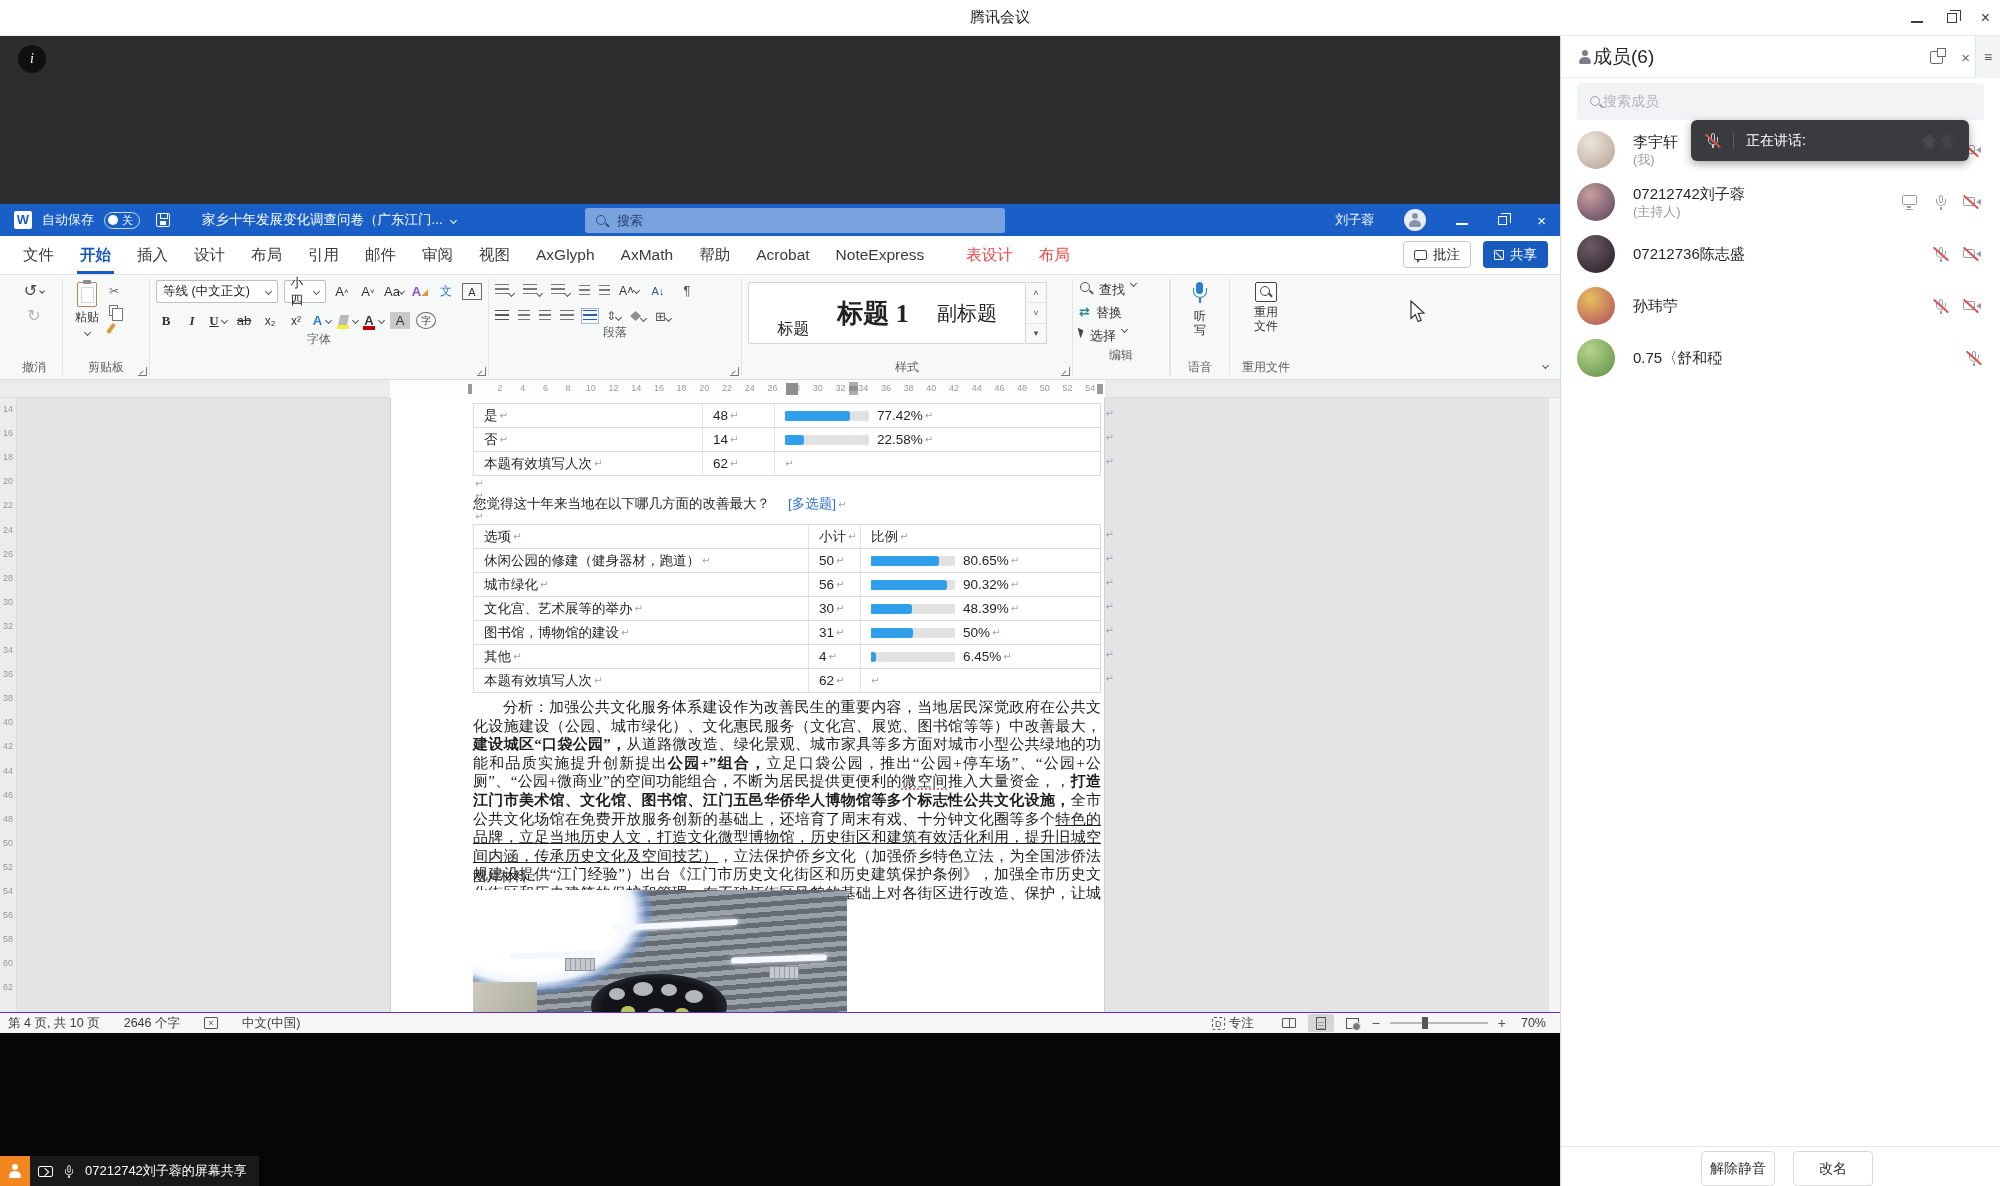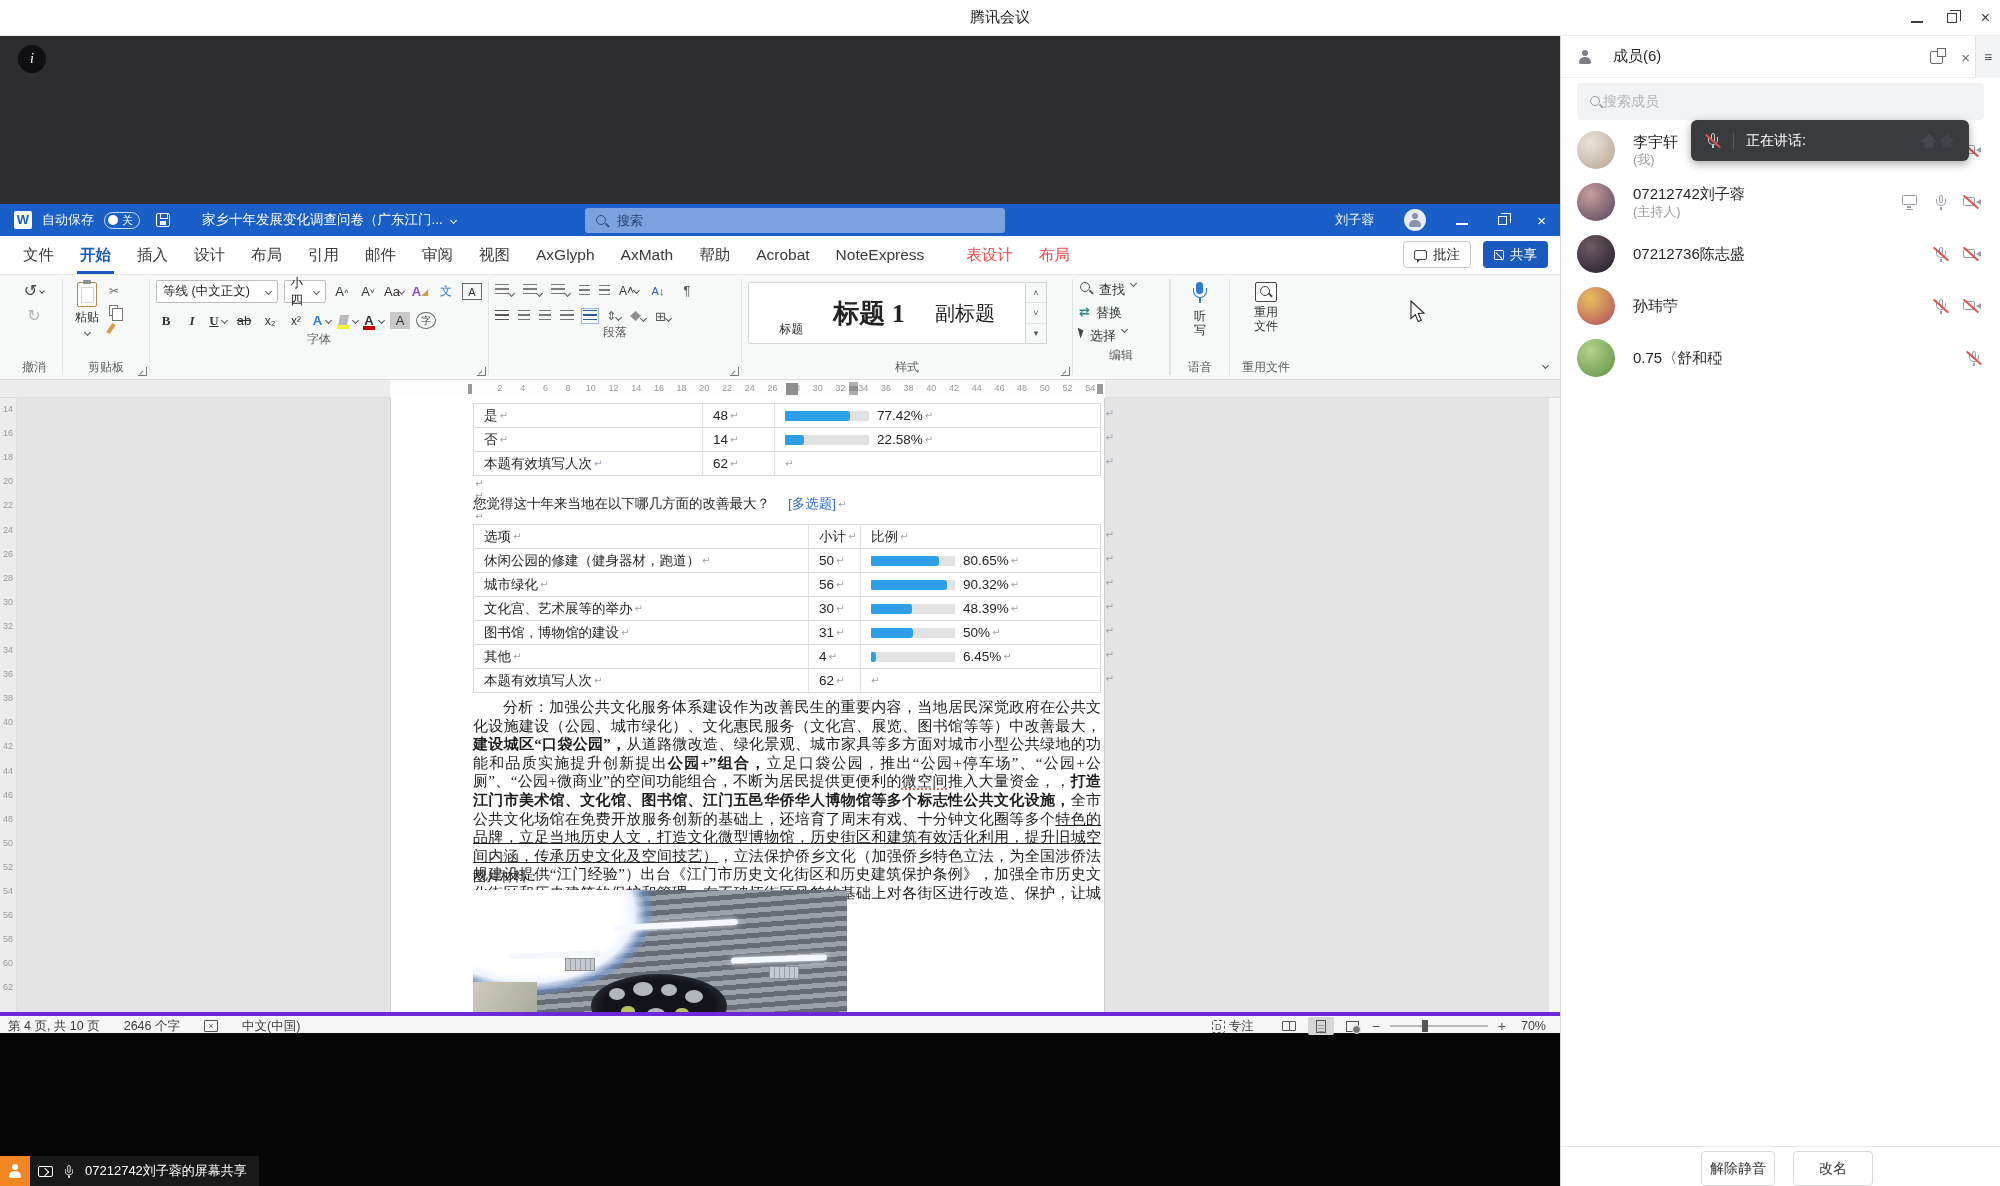--- a/index.html
+++ b/index.html
@@ -37,21 +37,21 @@
 .cam-ico .c1{position:absolute;left:0;top:3.6px;width:12px;height:9.4px;border:1.3px solid currentColor;border-radius:2px}
 .cam-ico .c2{position:absolute;right:1px;top:5px;width:0;height:0;border-top:3.4px solid transparent;border-bottom:3.4px solid transparent;border-right:5px solid currentColor}
 .mon-ico{position:relative;display:inline-block;width:18px;height:16px;color:#979ca6}
 .mon-ico .n1{position:absolute;left:1px;top:1px;width:15px;height:10px;border:1.3px solid currentColor;border-radius:1.5px}
 .mon-ico .n2{position:absolute;left:5px;bottom:0;width:7px;height:1.4px;background:currentColor}
 .mon-ico .n3{position:absolute;left:6.4px;bottom:2px;width:4px;height:2.4px;background:currentColor}
 
 
 .panel{position:absolute;left:1560px;top:36px;width:440px;height:1150px;background:#fff;border-left:1px solid #d8d8d8}
 .p-head{position:relative;height:42px;display:flex;align-items:center;padding-left:16px;border-bottom:1px solid #f0f0f0}
-.p-title{font-size:15px;color:#262626;margin-left:20px}
+.p-title{font-size:19px;color:#262626;margin-left:0}
 .p-head-icons{position:absolute;right:30px;top:0;height:42px;display:flex;align-items:center;gap:18px;color:#6a6a6a}
 .i-pop{position:relative;display:inline-block;width:13px;height:13px;border:1.3px solid #6a6a6a;border-radius:2px}
 .i-pop:before{content:"";position:absolute;right:-4px;top:-4px;width:7px;height:7px;background:#fff;border:1.3px solid #6a6a6a}
 .p-rail{position:absolute;right:0;top:0;width:25px;height:42px;background:#f3f4f6;border-left:1px solid #e4e4e4;display:flex;align-items:center;justify-content:center;color:#555;font-size:14px}
 .p-search-wrap{position:relative;height:46px;padding:5px 16px}
 .p-search{display:flex;align-items:center;height:37px;background:#f2f3f5;border-radius:4px;padding:0 12px;color:#b2b5ba;font-size:14px}
 .i-mag{position:relative;display:inline-block;width:14px;height:14px;color:#9a9da3}
 .i-mag:before{content:"";position:absolute;left:1px;top:1px;width:8px;height:8px;border:1.6px solid currentColor;border-radius:50%}
 .i-mag:after{content:"";position:absolute;left:10px;top:10px;width:4.5px;height:1.6px;background:currentColor;transform:rotate(45deg)}
 .speak-tip{position:absolute;left:130px;top:42px;width:278px;height:41px;background:#3a3b3f;border-radius:6px;box-shadow:0 3px 10px rgba(0,0,0,.35);display:flex;align-items:center;padding:0 14px;gap:12px;z-index:8}
@@ -186,21 +186,21 @@
 .photo{position:absolute;left:82px;top:492px;width:374px;height:122px;overflow:hidden;background:#7d838b}
 .slats{position:absolute;left:-20px;top:-14px;width:420px;height:160px;background:repeating-linear-gradient(177deg,#9aa1a9 0 5px,#666c74 5px 10px);transform:rotate(-1.5deg)}
 .glow{position:absolute;left:-70px;top:-60px;width:250px;height:165px;border-radius:50%;background:radial-gradient(ellipse at center,#ffffff 0 52%,#eef4ff 60%,rgba(110,150,210,.6) 67%,rgba(110,150,210,0) 73%)}
 .ledbar{position:absolute;height:6px;background:#f4f8ff;border-radius:3px;box-shadow:0 0 6px rgba(255,255,255,.8)}
 .vent{position:absolute;width:30px;height:13px;background:#c6cad0;border:1px solid #8e939a;background-image:repeating-linear-gradient(90deg,transparent 0 4px,#9aa0a6 4px 5px)}
 .disc{position:absolute;left:118px;top:84px;width:136px;height:64px;border-radius:50%;background:radial-gradient(ellipse at center,#121419 0 58%,#23262c 70%,#30333a 78%);}
 .disc i{position:absolute;border-radius:50%;background:#cfd3d8;opacity:.85}
 .wallpatch{position:absolute;left:0;top:92px;width:64px;height:30px;background:linear-gradient(120deg,#cfcabb,#a9ad9e)}
 
 
-.wstatus{position:absolute;left:0;top:1012px;width:1560px;height:21px;background:#f6f6f6;border-top:4px solid #6d28d9;font-size:12.5px;color:#3c3c3c}
+.wstatus{position:absolute;left:0;top:1012px;width:1560px;height:21px;background:#f6f6f6;border-top:1px solid #6d28d9;font-size:12.5px;color:#3c3c3c}
 .ws-left{position:absolute;left:8px;top:0;height:20px;display:flex;align-items:center;gap:24px}
 .i-proof{position:relative;display:inline-block;width:14px;height:12px;border:1.2px solid #555;border-radius:1px;text-align:center;font-size:9px;line-height:10px;color:#555}
 .ws-right{position:absolute;right:14px;top:0;height:20px;display:flex;align-items:center;gap:0}
 .ws-ico{display:flex;align-items:center;justify-content:center;width:26px;height:18px;margin-right:6px}
 .ws-ico.selected{background:#d6d6d6;border-radius:2px}
 .i-book{display:inline-block;width:14px;height:10px;border:1.2px solid #555;border-radius:1px;background:linear-gradient(90deg,transparent 0 6px,#555 6px 7px,transparent 7px)}
 .i-page{display:inline-block;width:10px;height:13px;border:1.2px solid #555;background:repeating-linear-gradient(transparent 0 2px,#999 2px 3px);background-size:6px 100%;background-repeat:no-repeat;background-position:1.6px 2px}
 .i-web{position:relative;display:inline-block;width:13px;height:11px;border:1.2px solid #555}
 .i-web:after{content:"";position:absolute;right:-3px;bottom:-3px;width:7px;height:7px;border-radius:50%;background:#777;border:1px solid #f6f6f6}
 .i-focusD{display:inline-block;width:13px;height:13px;border:1.2px dashed #555;border-radius:2px;font-size:9px;line-height:12px;text-align:center;color:#555;margin-right:4px}
@@ -406,21 +406,21 @@
         </div>
       </div>
       <div class="rg-label">段落</div>
       <span class="launcher"></span>
     </div>
     <div class="vsep"></div>
 
     <div class="rgroup" style="width:330px">
       <div class="rg-body" style="padding-top:2px">
         <div class="style-gal" id="styleGal">
-            <div style="font-size: 12px; margin-top: 33px;">标题</div>
+            <div style="font-size: 16px; margin-top: 33px;">标题</div>
             <div style="font-size: 26px; font-family: &quot;Liberation Serif&quot;, serif; font-weight: bold;">标题 1</div>
             <div style="font-size: 20px;">副标题</div>
           </div>
         <div class="gal-scroll">
           <div>˄</div>
           <div>˅</div>
           <div style="border-bottom:none">▾</div>
         </div>
       </div>
       <div class="rg-label">样式</div>

